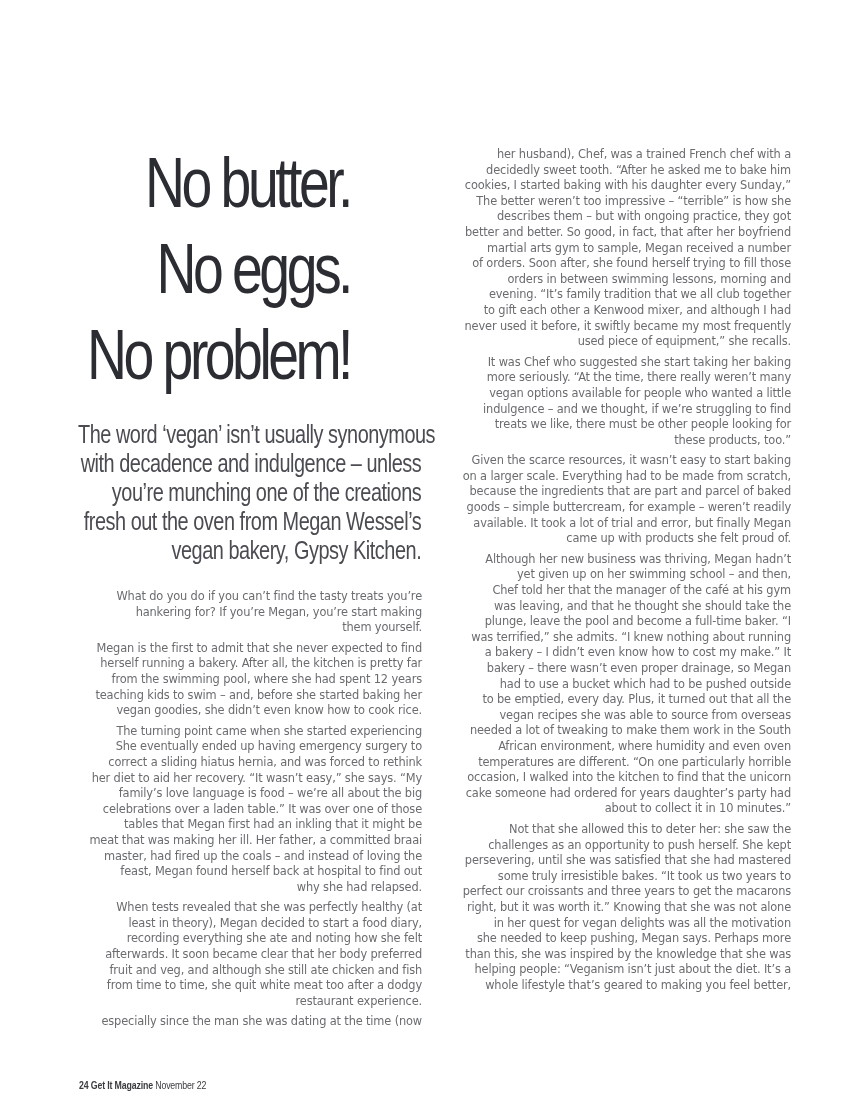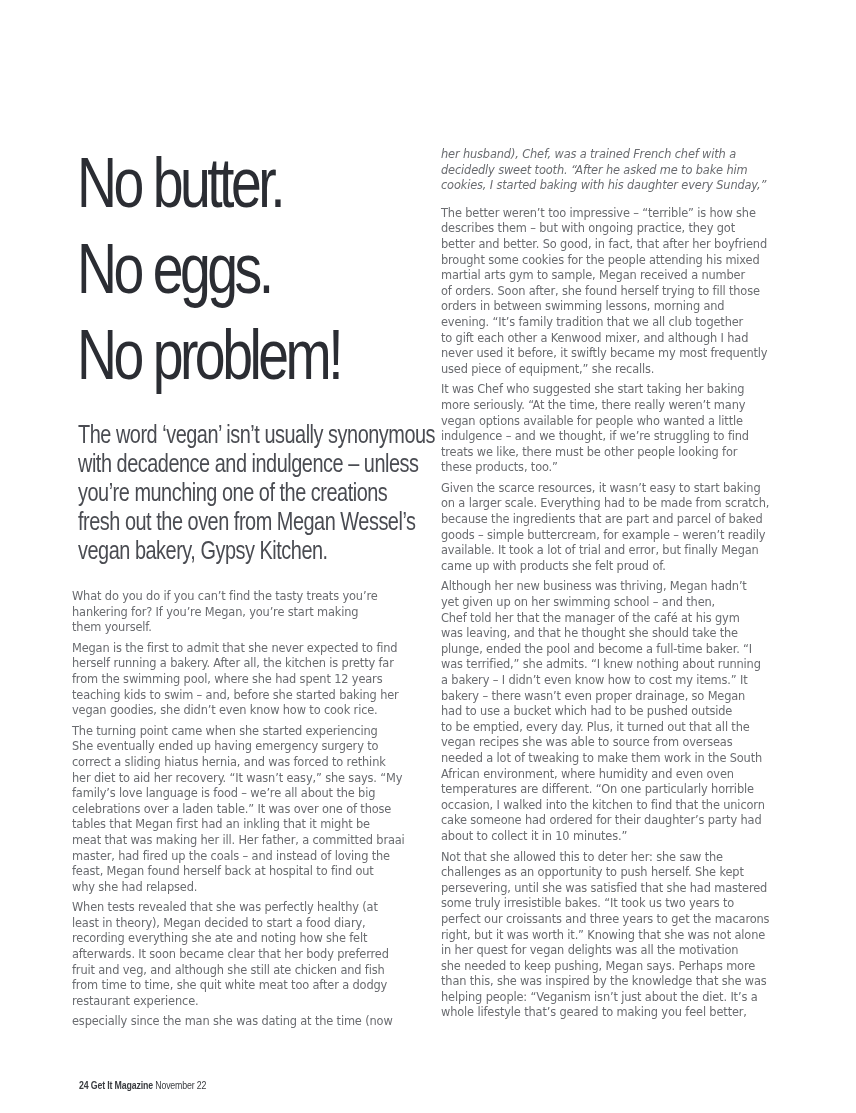--- a/index.html
+++ b/index.html
@@ -1,17 +1,17 @@
 <!DOCTYPE html>
 <html><head>
 <meta charset="utf-8">
 <style>
   html, body { margin:0; padding:0; background:#ffffff; }
   body { width:856px; height:1113px; position:relative; overflow:hidden; }
-  .page { position:absolute; inset:0; background:#ffffff; }
+  .page { position:absolute; inset:0; background:#ffffff;text-align:right; }
   .headline {
     position:absolute; left:77px; top:140px; width:350px;
     font-family:"Liberation Sans", sans-serif; font-weight:400;
     color:#2b2d33; font-size:71px; line-height:86px; letter-spacing:-4.5px;
     transform:scaleX(0.78); transform-origin:left top; white-space:nowrap;
   }
   .headline div { white-space:nowrap; }
   .standfirst {
     position:absolute; left:78px; top:420px; width:440px;
     font-family:"Liberation Sans", sans-serif; color:#4a4c52;
@@ -20,21 +20,21 @@
   }
   .standfirst div { white-space:nowrap; }
   .col {
     position:absolute; font-family:"DejaVu Sans", sans-serif;
     color:#6a6c70; font-size:11.4px; line-height:15.6px; letter-spacing:-0.15px;
   }
   .col p { margin:0 0 5px 0; }
   .col p span { display:block; white-space:nowrap; }
   .col-left { left:72px; top:589px; width:350px; }
   .col-right { left:441px; top:147px; width:350px; }
-  .col-right p.tight { margin-bottom:12px;font-style:italic; }
+  .col-right p.tight { margin-bottom:0; }
   .footer {
     position:absolute; left:79px; top:1079px;
     font-family:"Liberation Sans", sans-serif; font-size:11px; color:#3a3c40;
     transform:scaleX(0.8); transform-origin:left top; white-space:nowrap; letter-spacing:-0.2px;
   }
   .footer .bold { font-weight:700; }
 </style>
 </head>
 <body>
 
@@ -96,21 +96,20 @@
   <div class="col col-right" id="right-col">
       <p class="tight">
         <span>her husband), Chef, was a trained French chef with a</span>
         <span>decidedly sweet tooth. “After he asked me to bake him</span>
         <span>cookies, I started baking with his daughter every Sunday,”</span>
       </p>
       <p>
         <span>The better weren’t too impressive – “terrible” is how she</span>
         <span>describes them – but with ongoing practice, they got</span>
         <span>better and better. So good, in fact, that after her boyfriend</span>
-        <span>brought some cookies for the people attending his mixed</span>
         <span>martial arts gym to sample, Megan received a number</span>
         <span>of orders. Soon after, she found herself trying to fill those</span>
         <span>orders in between swimming lessons, morning and</span>
         <span>evening. “It’s family tradition that we all club together</span>
         <span>to gift each other a Kenwood mixer, and although I had</span>
         <span>never used it before, it swiftly became my most frequently</span>
         <span>used piece of equipment,” she recalls.</span>
       </p>
       <p>
         <span>It was Chef who suggested she start taking her baking</span>
@@ -126,32 +125,32 @@
         <span>because the ingredients that are part and parcel of baked</span>
         <span>goods – simple buttercream, for example – weren’t readily</span>
         <span>available. It took a lot of trial and error, but finally Megan</span>
         <span>came up with products she felt proud of.</span>
       </p>
       <p>
         <span>Although her new business was thriving, Megan hadn’t</span>
         <span>yet given up on her swimming school – and then,</span>
         <span>Chef told her that the manager of the café at his gym</span>
         <span>was leaving, and that he thought she should take the</span>
-        <span>plunge, ended the pool and become a full-time baker. “I</span>
+        <span>plunge, leave the pool and become a full-time baker. “I</span>
         <span>was terrified,” she admits. “I knew nothing about running</span>
-        <span>a bakery – I didn’t even know how to cost my items.” It</span>
+        <span>a bakery – I didn’t even know how to cost my make.” It</span>
         <span>bakery – there wasn’t even proper drainage, so Megan</span>
         <span>had to use a bucket which had to be pushed outside</span>
         <span>to be emptied, every day. Plus, it turned out that all the</span>
         <span>vegan recipes she was able to source from overseas</span>
         <span>needed a lot of tweaking to make them work in the South</span>
         <span>African environment, where humidity and even oven</span>
         <span>temperatures are different. “On one particularly horrible</span>
         <span>occasion, I walked into the kitchen to find that the unicorn</span>
-        <span>cake someone had ordered for their daughter’s party had</span>
+        <span>cake someone had ordered for years daughter’s party had</span>
         <span>about to collect it in 10 minutes.”</span>
       </p>
       <p>
         <span>Not that she allowed this to deter her: she saw the</span>
         <span>challenges as an opportunity to push herself. She kept</span>
         <span>persevering, until she was satisfied that she had mastered</span>
         <span>some truly irresistible bakes. “It took us two years to</span>
         <span>perfect our croissants and three years to get the macarons</span>
         <span>right, but it was worth it.” Knowing that she was not alone</span>
         <span>in her quest for vegan delights was all the motivation</span>

